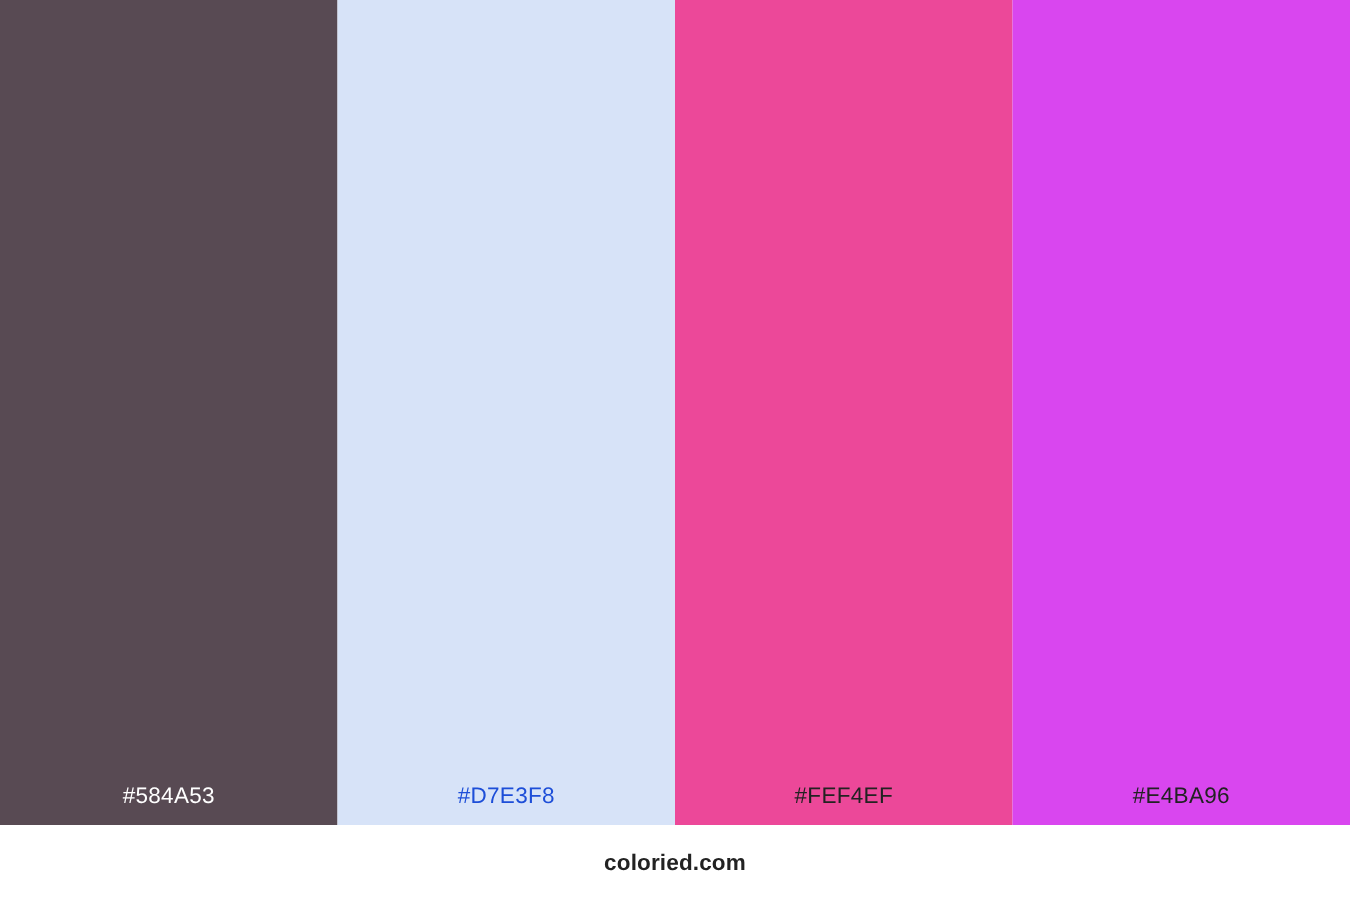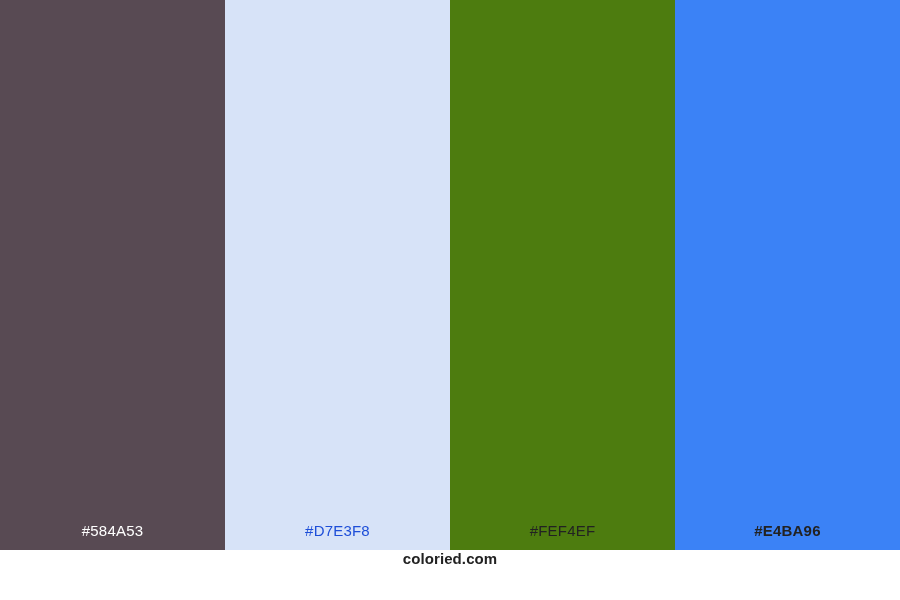--- a/index.html
+++ b/index.html
@@ -55,21 +55,21 @@
   }
   .label-dark {
     color: #222222;
   }
   
   #footer-bar {
     flex: 1 1 auto;
     width: 900px;
     background: #ffffff;
     display: flex;
-    align-items: flex-start;
+    align-items: center;
     justify-content: center;
   }
   #site-credit {
     font-size: 15px;
     font-weight: bold;
     color: #222222;
     letter-spacing: 0.1px;
     font-family: "Liberation Sans", sans-serif;
     text-align: center;
   }
@@ -83,25 +83,25 @@
 
     <div class="swatch" style="background-color: rgb(88, 74, 83);">
       <span class="swatch-label label-light" style="color: rgb(255, 255, 255);">#584A53</span>
     </div>
 
 
     <div class="swatch" style="background-color: rgb(215, 227, 248);">
       <span class="swatch-label label-dark" style="color: #1d4ed8;">#D7E3F8</span>
     </div>
 
-    <div class="swatch" style="background-color: #4d7c0f;">
+    <div class="swatch" style="background-color: #ec4899;">
       <span class="swatch-label label-dark" style="color: rgb(34, 34, 34);">#FEF4EF</span>
     </div>
 
-    <div class="swatch" style="background-color: #3b82f6; font-weight: bold;">
+    <div class="swatch" style="background-color: #d946ef;">
       <span class="swatch-label label-dark" style="color: rgb(34, 34, 34);">#E4BA96</span>
     </div>
 
   </div>
 
   <div id="footer-bar">
     <span id="site-credit">coloried.com</span>
   </div>
 
 </div>

